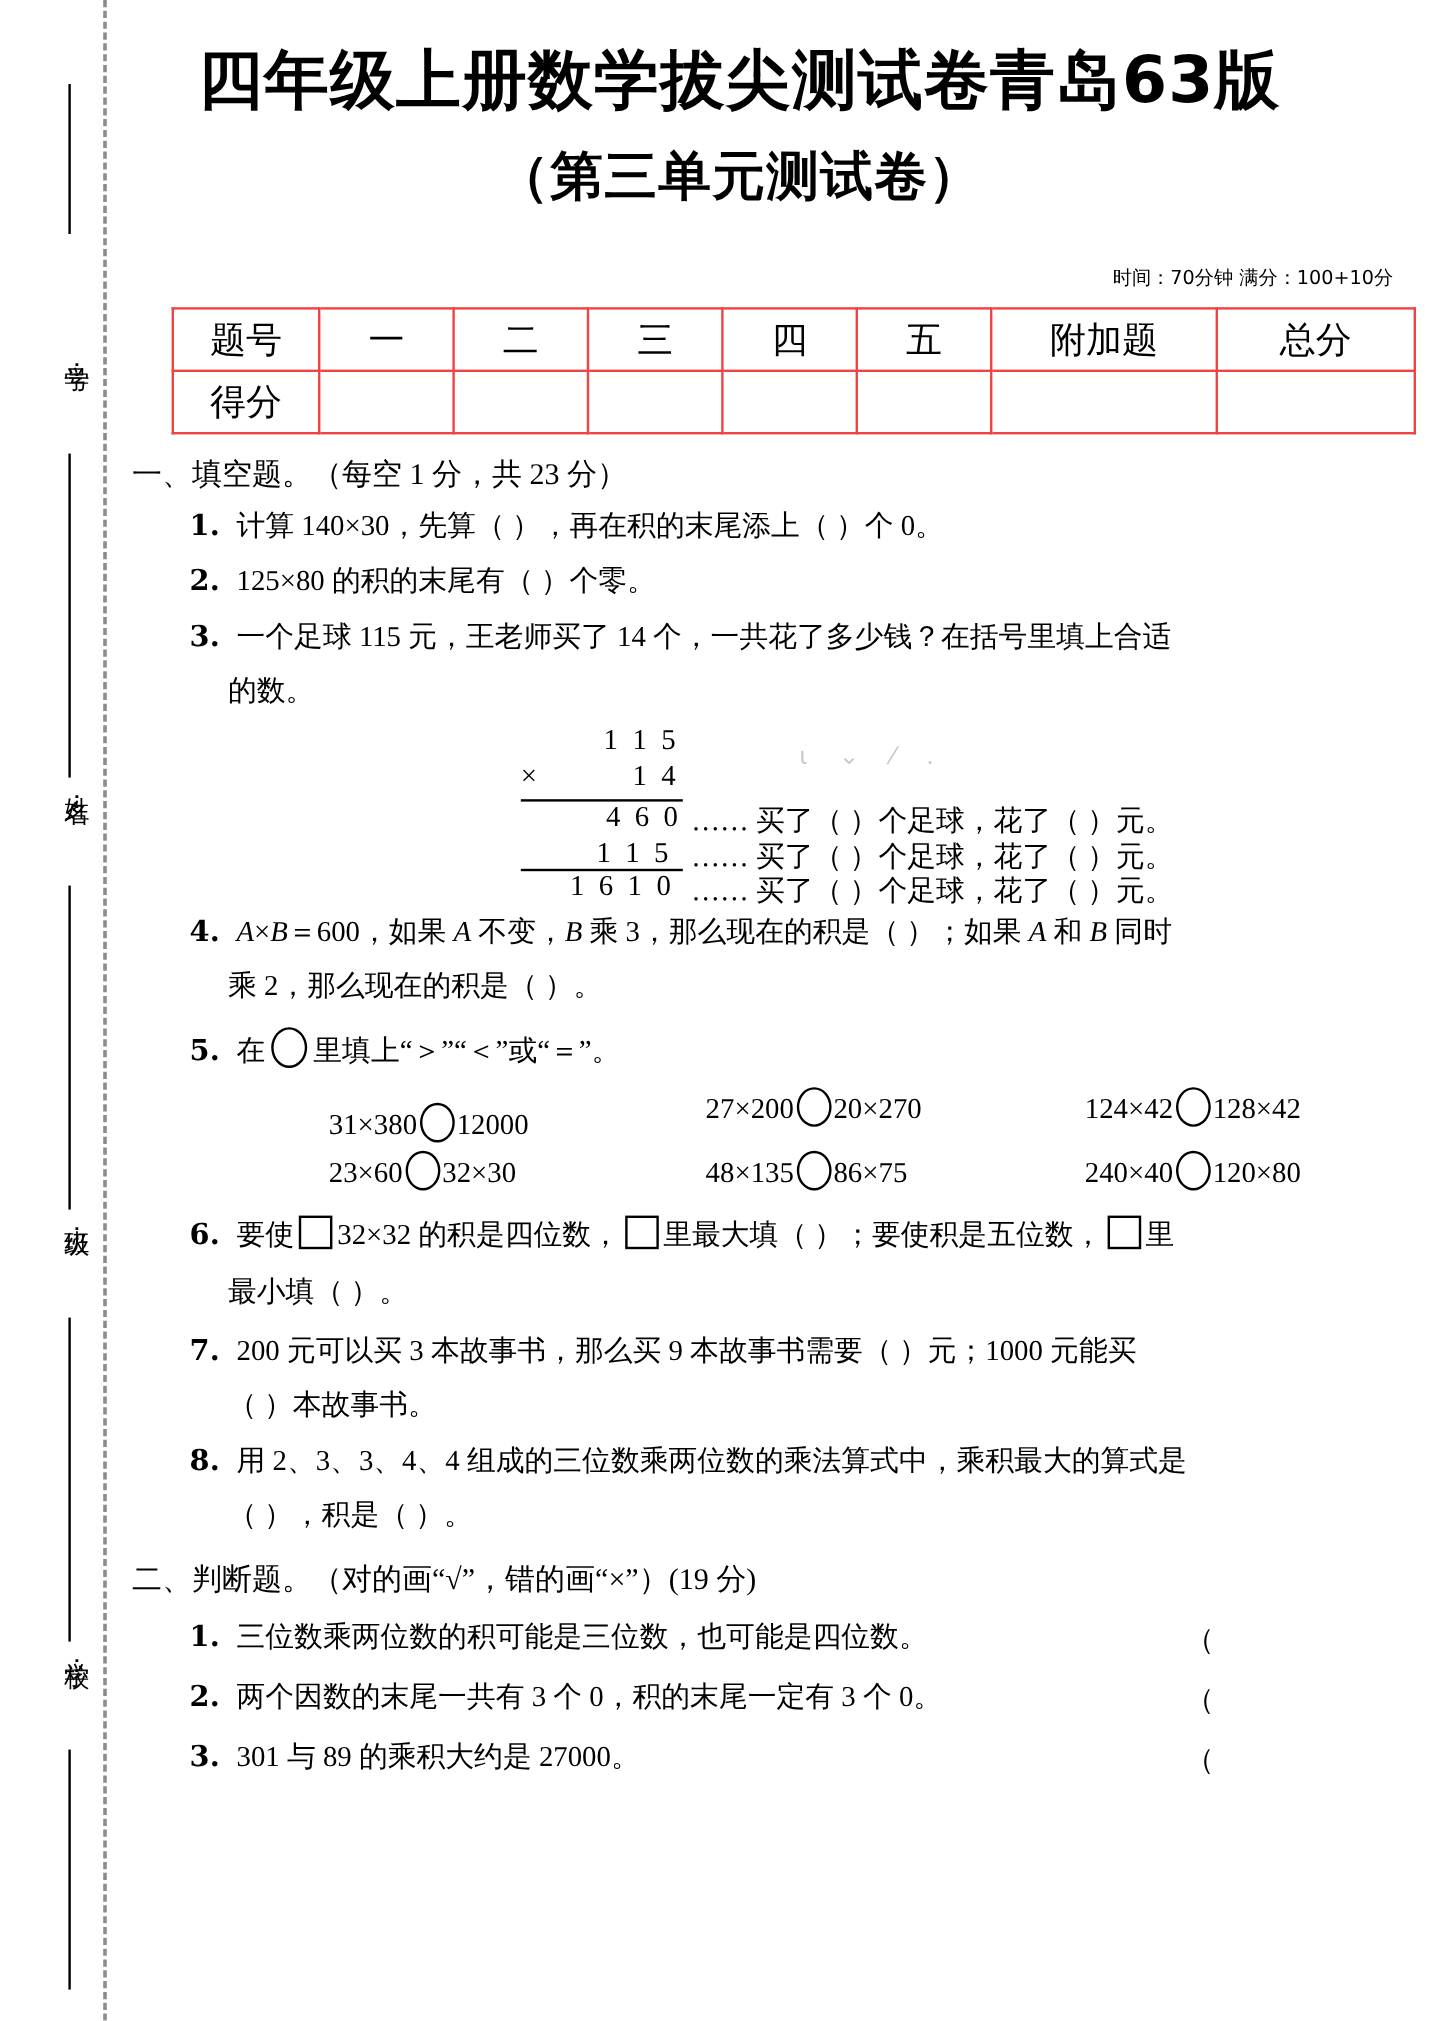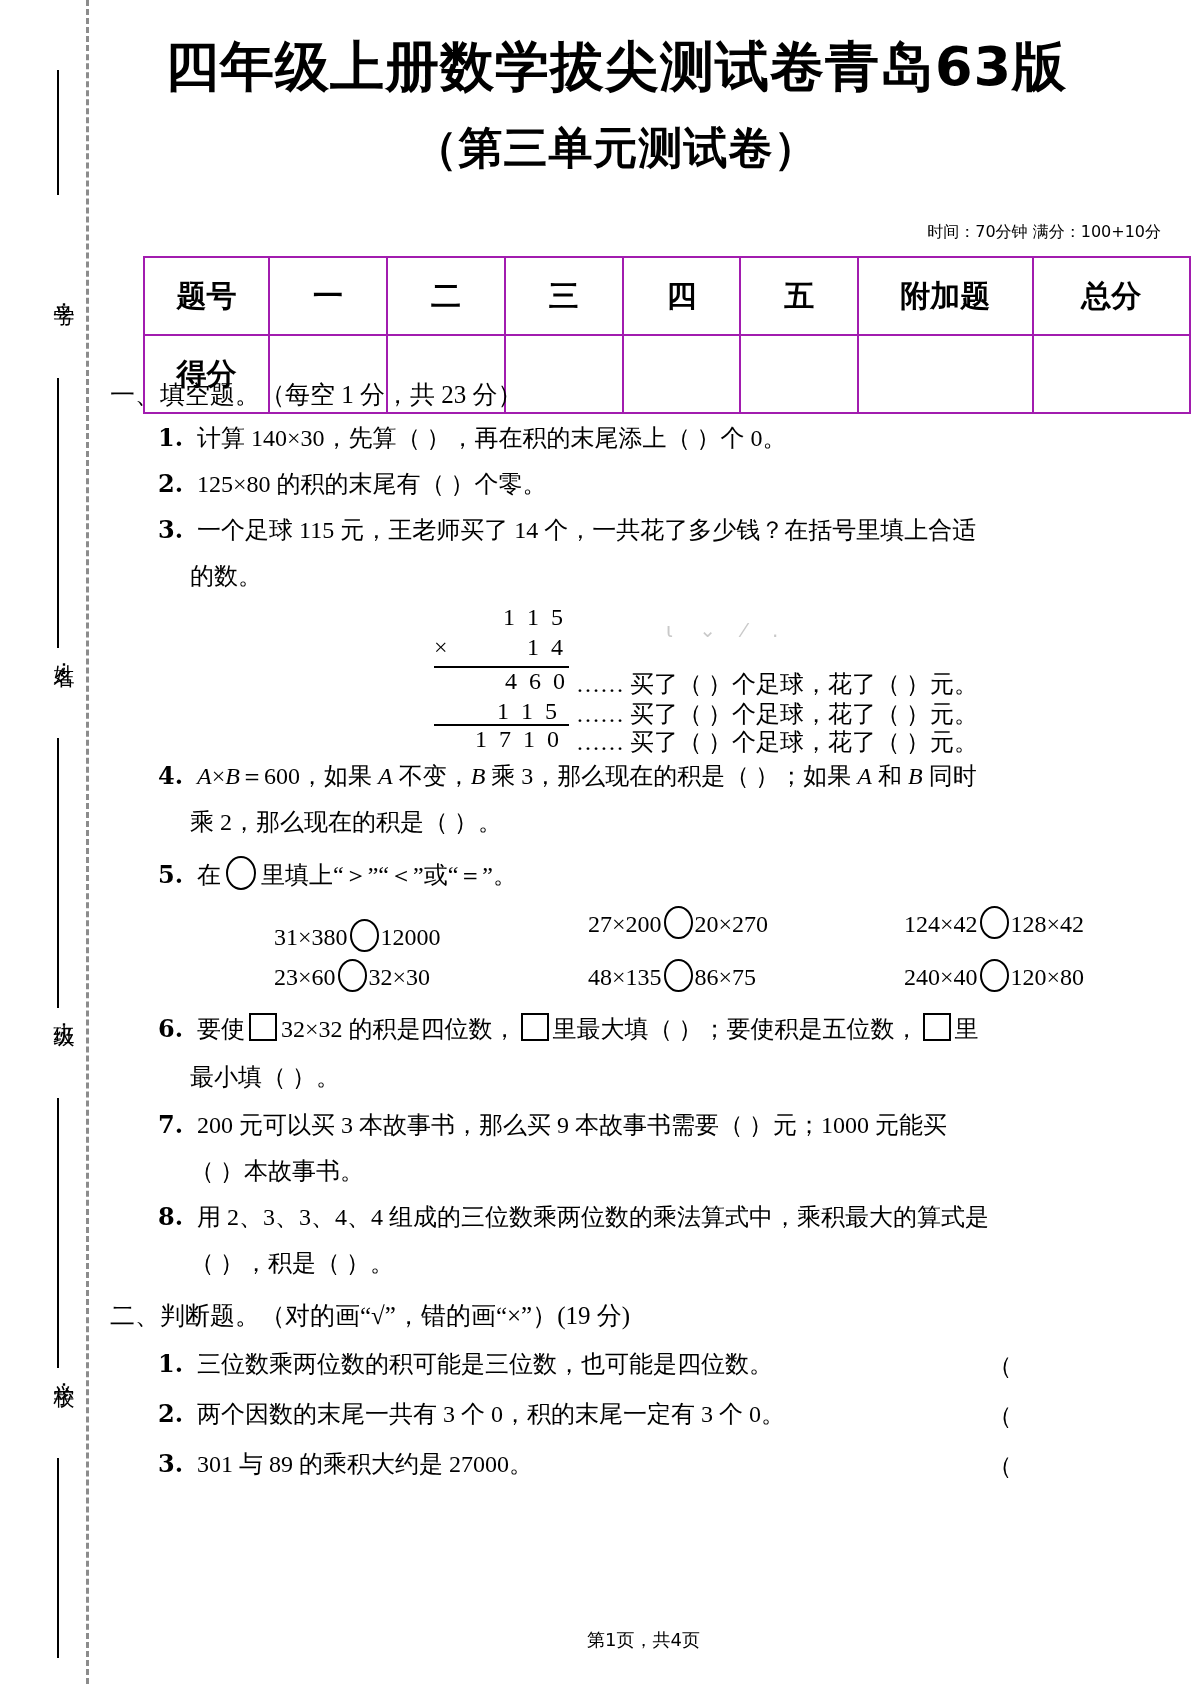--- a/index.html
+++ b/index.html
@@ -102,28 +102,28 @@
 
   
   .score-table {
     position: absolute;
     left: 47px;
     top: 256px;
     border-collapse: collapse;
     table-layout: fixed;
   }
   .score-table td {
-    border: 2px solid #a21caf;
+    border: 2px solid #ef4444;
     height: 50px;
     text-align: center;
     vertical-align: middle;
     font-family: "DejaVu Sans", sans-serif;
     font-size: 30px;
-    font-weight: 700;
-    padding: 13px;
+    font-weight: 400;
+    padding: 0;
   }
   .score-table td.hdr { font-size: 30px; }
   .col-lbl { width: 120px; }
   .col-n   { width: 110px; }
   .col-fu  { width: 186px; }
   .col-tot { width: 163px; }
 
   
   .sec {
     position: absolute;
@@ -295,21 +295,21 @@
       <div class="vm-num" style="left:100px; top:30px; width:90px;">1 4</div>
       <div class="vm-line" style="left:58px; top:62px; width:135px;"></div>
 
       <div class="vm-num" style="left:92px; top:64px; width:100px;">4 6 0</div>
       <div class="vm-tail" style="left:200px; top:64px;">…… 买了（        ）个足球，花了（        ）元。</div>
 
       <div class="vm-num" style="left:84px; top:94px; width:100px;">1 1 5</div>
       <div class="vm-tail" style="left:200px; top:94px;">…… 买了（        ）个足球，花了（        ）元。</div>
 
       <div class="vm-line" style="left:58px; top:120px; width:135px;"></div>
-      <div class="vm-num" style="left:58px; top:122px; width:128px;">1 7 1 0</div>
+      <div class="vm-num" style="left:58px; top:122px; width:128px;">1 6 1 0</div>
       <div class="vm-tail" style="left:200px; top:122px;">…… 买了（        ）个足球，花了（        ）元。</div>
     </div>
 
     <div class="smudge" style="left:570px; top:618px;">ι ⌄ ⁄ .</div>
 
     <div class="q" style="left:62px; top:762px;">
       <span class="qnum">4.</span>
       <span style="margin-left:8px;">
         <span class="it">A</span><span>×</span><span class="it">B</span><span>＝600，如果 </span><span class="it">A</span><span> 不变，</span><span class="it">B</span><span> 乘 3，那么现在的积是（        ）；如果 </span><span class="it">A</span><span> 和 </span><span class="it">B</span><span> 同时</span>
       </span>
@@ -372,16 +372,15 @@
       <span style="margin-left:8px;">两个因数的末尾一共有 3 个 0，积的末尾一定有 3 个 0。</span>
     </div>
     <div class="paren-right" style="left:892px; top:1400px;">（</div>
 
     <div class="q" style="left:62px; top:1450px;">
       <span class="qnum">3.</span>
       <span style="margin-left:8px;">301 与 89 的乘积大约是 27000。</span>
     </div>
     <div class="paren-right" style="left:892px; top:1450px;">（</div>
 
-    <div class="footer">第1页，共4页</div>
 
   </div>
 </div>
 
 </body></html>

